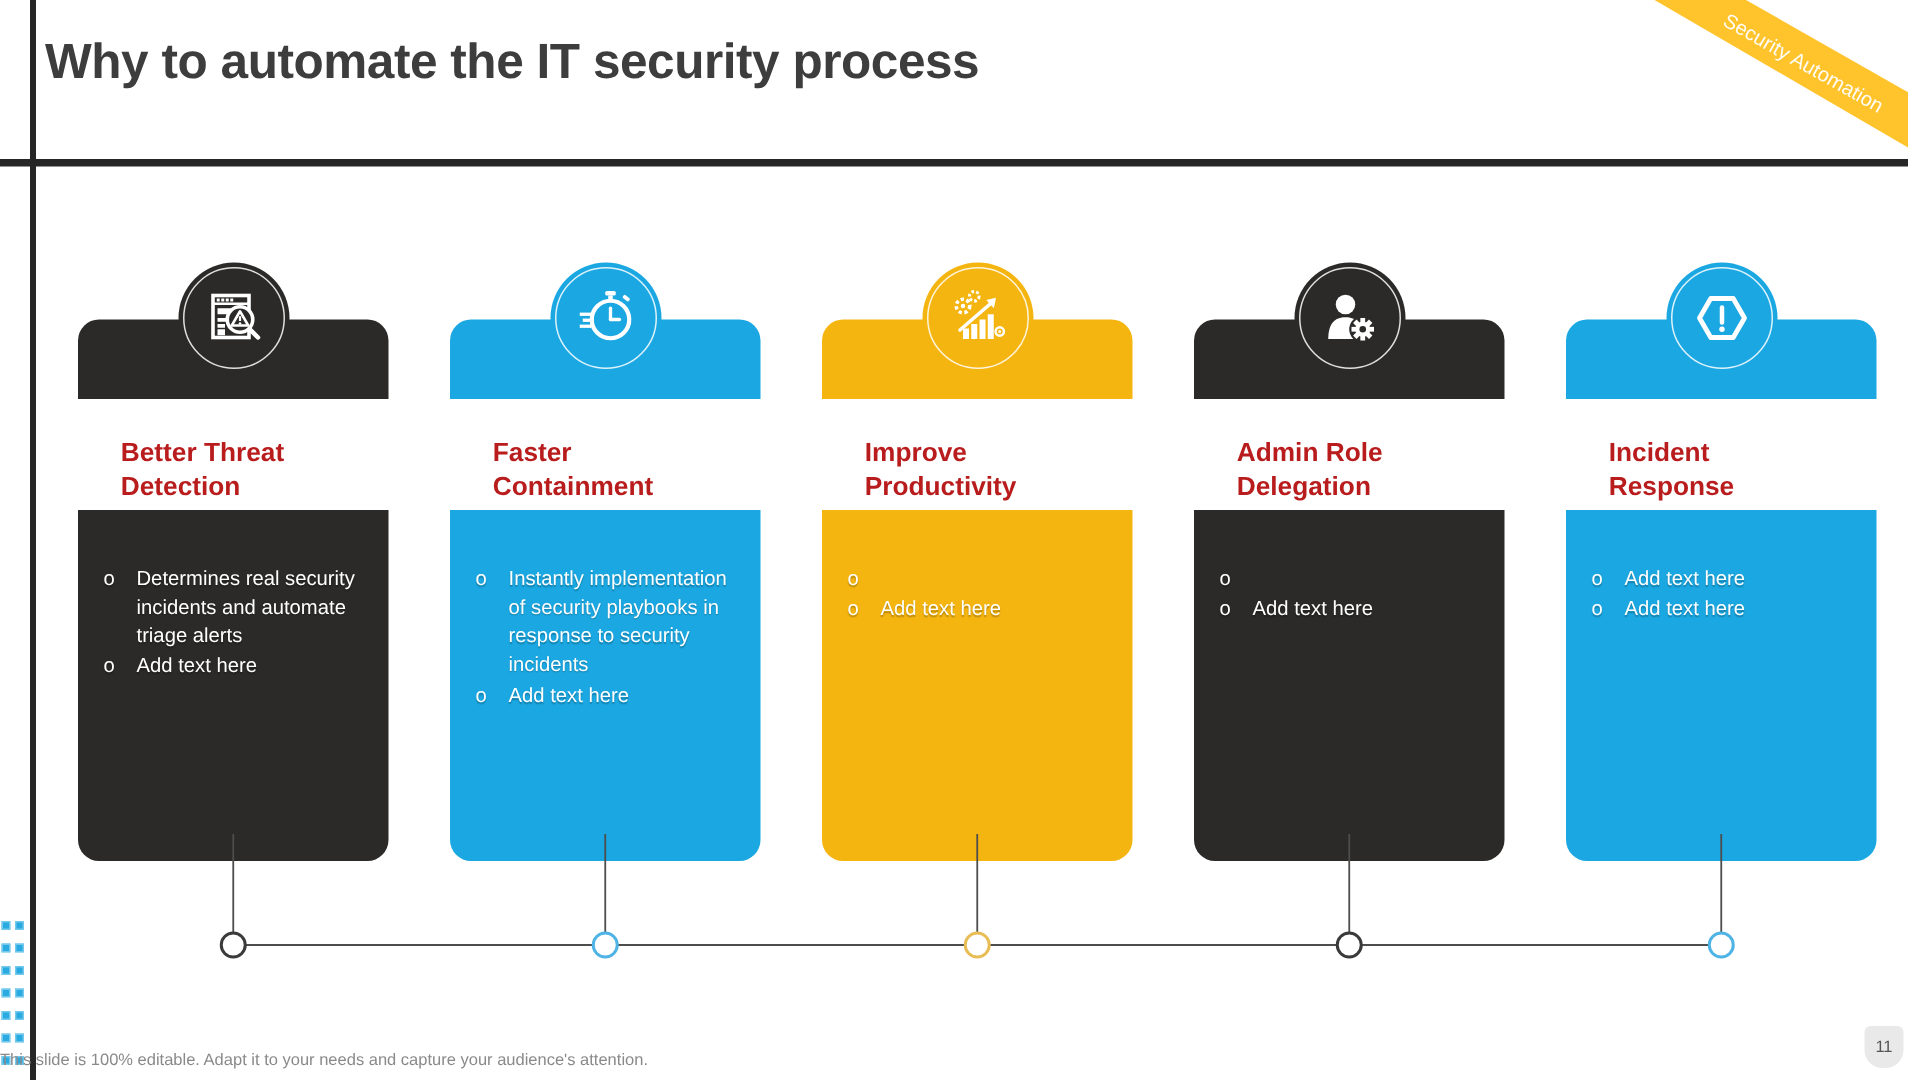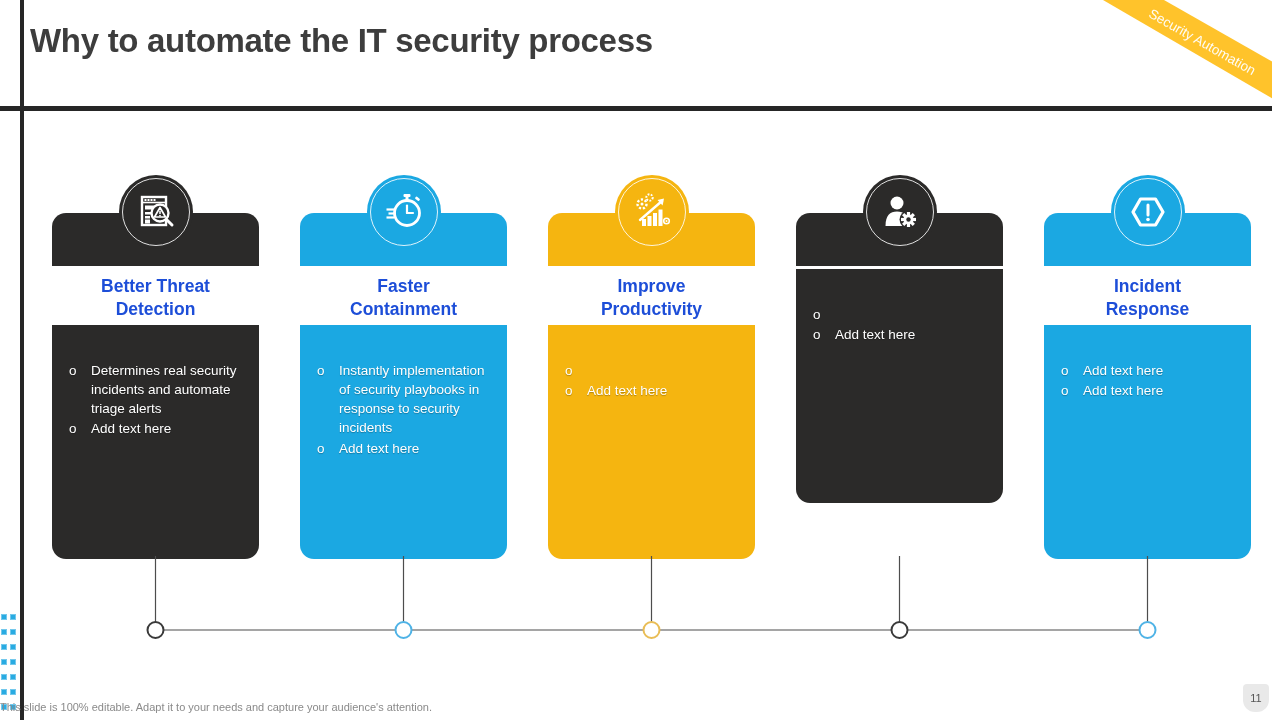--- a/index.html
+++ b/index.html
@@ -23,22 +23,22 @@
   .theme-dark{--c:#2b2a29;--node:#3a3a3a;}
   .theme-blue{--c:#1ba8e2;--node:#4fb3e6;}
   .theme-yellow{--c:#f5b510;--node:#e9bd55;}
 
   .icon-wrap{width:74px;height:74px;border-radius:50%;margin:0 auto;position:relative;z-index:2;
              background:var(--c);display:flex;align-items:center;justify-content:center;}
   .icon-wrap::after{content:"";position:absolute;inset:3px;border:1.5px solid rgba(255,255,255,.85);border-radius:50%;}
   .icon-wrap svg{width:48px;height:48px;}
 
   .header-bar{height:53px;border-radius:14px 14px 0 0;background:var(--c);margin-top:-36px;}
-  .col-title{margin:9px auto 0;width:150px;min-height:47px;text-align:center;font-weight:700;
-             font-size:17.5px;line-height:1.32;color:#1d4ed8;}
+  .col-title{margin:24px auto 0;width:150px;min-height:47px;font-weight:700;
+             font-size:17.5px;line-height:1.32;color:#b91c1c;}
   .body-box{margin-top:3px;height:234px;border-radius:0 0 14px 14px;background:var(--c);
             padding:36px 10px 0 14px;box-sizing:border-box;}
   .bullet{display:flex;color:#ffffff;font-size:13.5px;line-height:1.42;margin-bottom:1px;
           text-shadow:0 1px 1px rgba(0,0,0,.28);text-align:left;}
   .bullet .mark{flex:0 0 22px;width:22px;padding-left:3px;}
 
   
   .connector-svg{position:absolute;left:0;top:556px;}
 
   
@@ -170,20 +170,21 @@
             <rect x="-1.6" y="-7.5" width="3.2" height="15"></rect>
             <rect x="-1.6" y="-7.5" width="3.2" height="15" transform="rotate(45)"></rect>
             <rect x="-1.6" y="-7.5" width="3.2" height="15" transform="rotate(90)"></rect>
             <rect x="-1.6" y="-7.5" width="3.2" height="15" transform="rotate(135)"></rect>
             <circle r="5" fill="#fff"></circle>
             <circle r="2.2" fill="var(--c)"></circle>
           </g>
         </svg>
       </div>
       <div class="header-bar"></div>
+      <div class="col-title">Admin Role Delegation</div>
       <div class="body-box">
         <div class="bullet">
           <span class="mark">o</span>
         </div>
         <div class="bullet">
           <span class="mark">o</span>
           <span>Add text here</span>
         </div>
       </div>
     </div>

